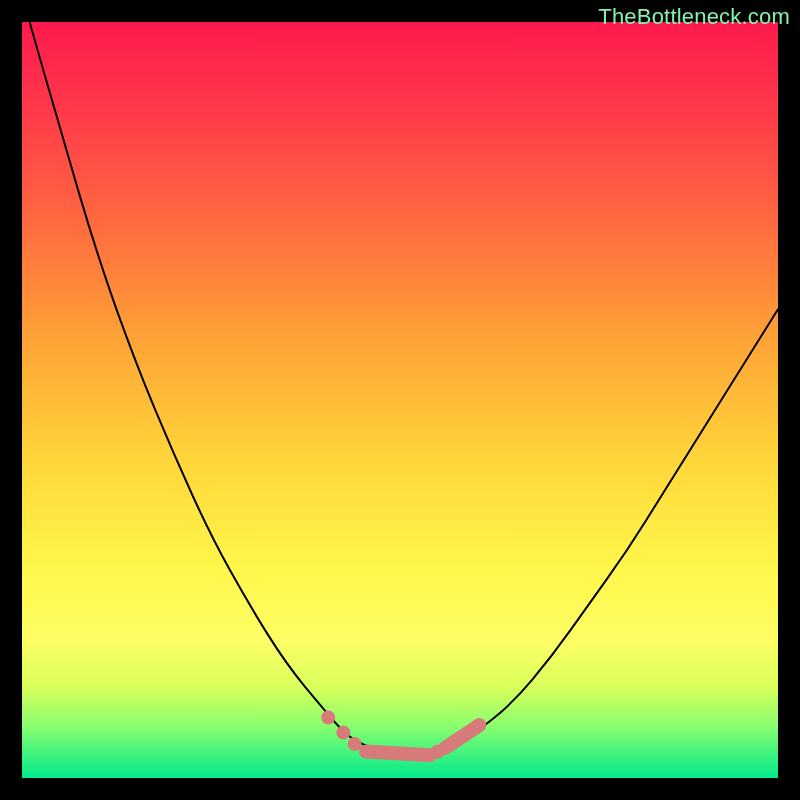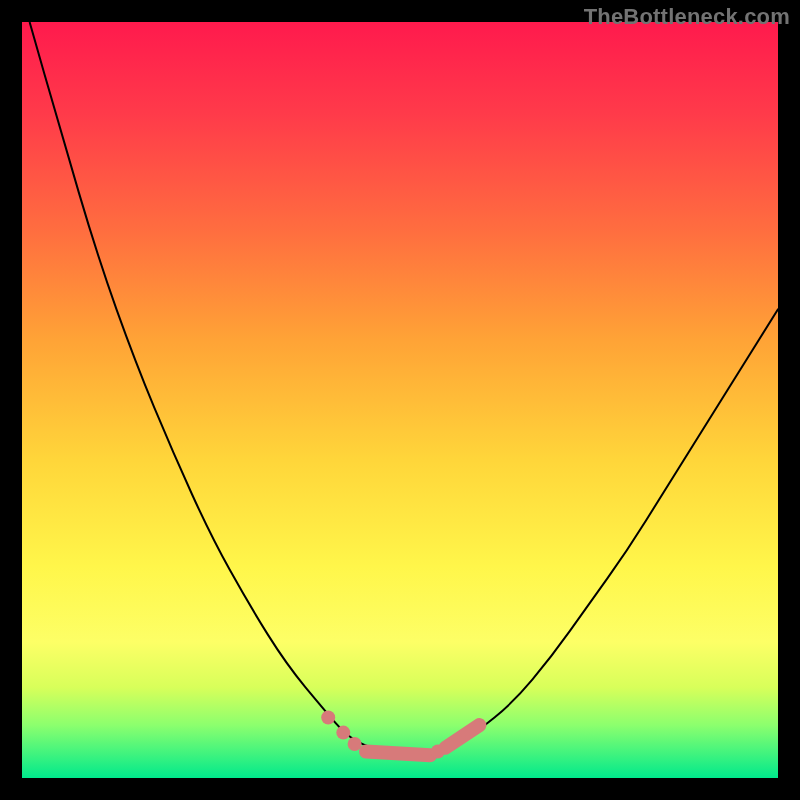--- a/index.html
+++ b/index.html
@@ -26,23 +26,23 @@
       #fff64a 72%,
       #fdff66 82%,
       #d8ff5a 88%,
       #8cff6e 93%,
       #00e98c 100%);
   }
   .watermark {
     position: absolute;
     top: 4px;
     right: 10px;
-    color: #737373;
+    color: #86efac;
     font-size: 22px;
-    font-weight: 700;
+    font-weight: 400;
     letter-spacing: 0.2px;
   }
   svg.plot {
     position: absolute;
     left: 22px;
     top: 22px;
     width: 756px;
     height: 756px;
     overflow: visible;
   }

